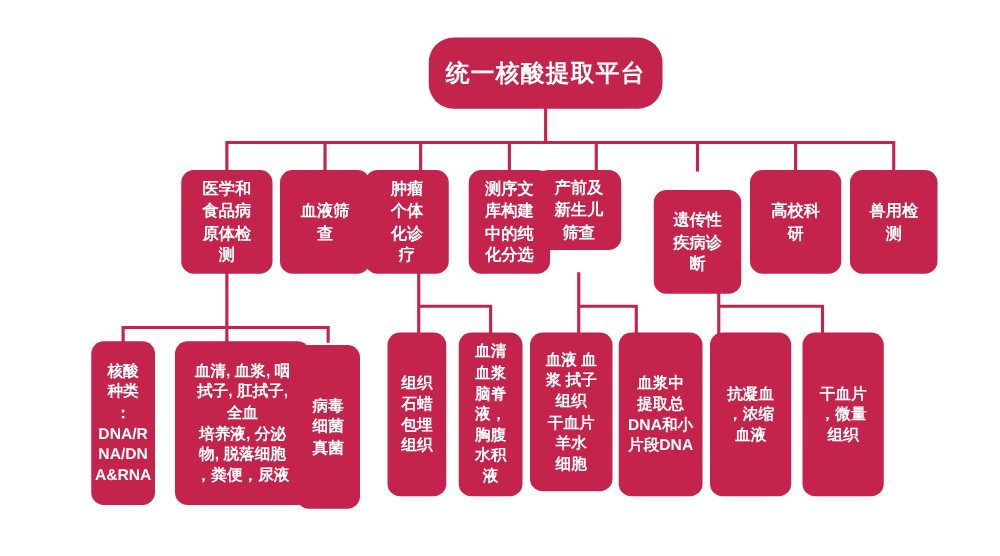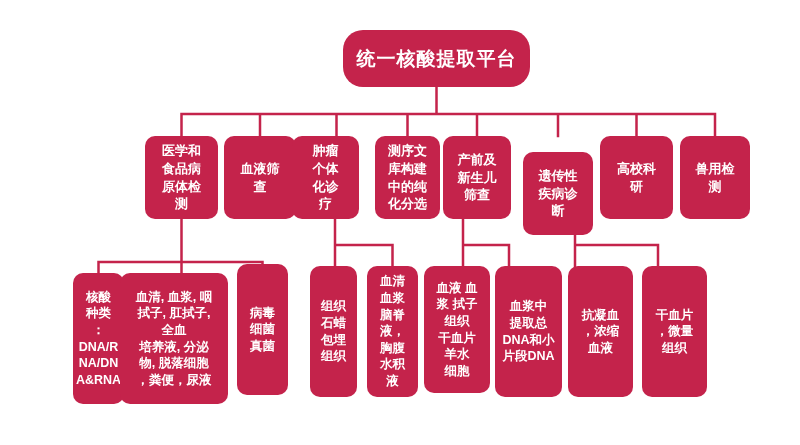--- a/index.html
+++ b/index.html
@@ -31,44 +31,44 @@
   <div class="node l2" style="left:224px;top:136px;width:72px;height:83px;">血液筛
 查</div>
   <div class="node l2" style="left:292px;top:136px;width:67px;height:83px;">肿瘤
 个体
 化诊
 疗</div>
   <div class="node l2" style="left:375px;top:136px;width:65px;height:83px;">测序文
 库构建
 中的纯
 化分选</div>
-  <div class="node l2" style="left:443px;top:136px;width:68px;height:83px;">产前及
+  <div class="node l2" style="left:429px;top:136px;width:68px;height:64px;">产前及
 新生儿
 筛查</div>
   <div class="node l2" style="left:523px;top:152px;width:70px;height:83px;">遗传性
 疾病诊
 断</div>
   <div class="node l2" style="left:600px;top:136px;width:73px;height:83px;">高校科
 研</div>
   <div class="node l2" style="left:680px;top:136px;width:70px;height:83px;">兽用检
 测</div>
 
   <div class="node l3" style="left:73px;top:273px;width:51px;height:131px;">核酸
 种类
 ：
 DNA/R
 NA/DN
 A&amp;RNA</div>
-  <div class="node l3" style="left:120px;top:273px;width:108px;height:131px;">血清, 血浆, 咽
+  <div class="node l3" style="left:140px;top:273px;width:108px;height:131px;">血清, 血浆, 咽
 拭子, 肛拭子,
 全血
 培养液, 分泌
 物, 脱落细胞
 ，粪便，尿液</div>
-  <div class="node l3" style="left:237px;top:264px;width:51px;height:131px;">病毒
+  <div class="node l3" style="left:237px;top:276px;width:51px;height:131px;">病毒
 细菌
 真菌</div>
   <div class="node l3" style="left:310px;top:266px;width:47px;height:131px;">组织
 石蜡
 包埋
 组织</div>
   <div class="node l3" style="left:367px;top:266px;width:51px;height:131px;">血清
 血浆
 脑脊
 液，

